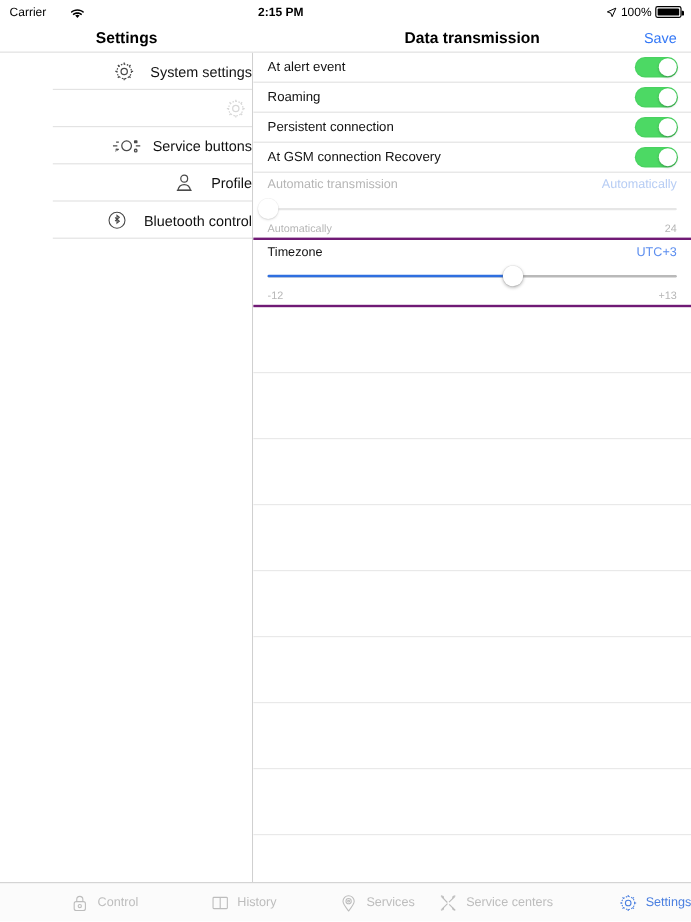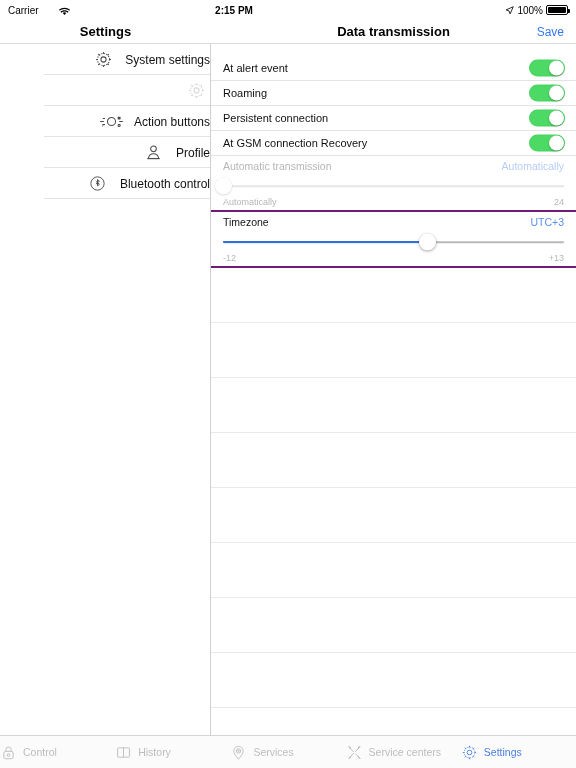--- a/index.html
+++ b/index.html
@@ -67,21 +67,21 @@
   }
   .side-item.disabled .s-label { color:#c9c9c9; }
   .side-item.disabled .s-ico { color:#d8d8d8; }
   .side-item::after{
     content:""; position:absolute; left:44px; right:0; bottom:0; height:1px;
     background:#e3e3e3;
   }
 
   
   .content {
-    position:absolute; top:56px; left:211px; width:365px; height:691px;
+    position:absolute; top:44px; left:211px; width:365px; height:691px;
     background:#fff; overflow:hidden;
   }
   .row {
     position:relative; height:25px; display:flex; align-items:center;
     padding:0 12px; border-bottom:1px solid #e3e3e3;
   }
   .row .r-label { font-size:11px; color:#111; }
   .switch {
     position:absolute; right:11px; top:50%; transform:translateY(-50%);
     width:36px; height:17px; border-radius:9px; background:#4cd964;
@@ -123,21 +123,21 @@
 
   .empty-row { height:55px; border-bottom:1px solid #e9e9e9; }
 
   
   .tabbar {
     position:absolute; bottom:0; left:0; width:576px; height:33px;
     background:#fbfbfb; border-top:1px solid #d4d4d4;
     display:flex; align-items:center;
   }
   .tab {
-    flex:1; display:flex; align-items:center; justify-content:flex-start; gap:6px;
+    flex:1; display:flex; align-items:center; justify-content:flex-end; gap:6px;
     height:33px; color:#bdbdbd; font-size:10.5px;
   }
   .tab.active { color:#4a7fe0; }
   .tab .t-ico { display:flex; align-items:center; justify-content:center; width:17px; height:17px; }
 </style>
 </head>
 <body>
 
 <div class="app">
 
@@ -198,21 +198,21 @@
         <span class="s-ico">
           <svg viewBox="0 0 28 24" width="25" height="21" fill="none" stroke="currentColor" stroke-width="1.2">
             <circle cx="14" cy="12" r="4.6"></circle>
             <path d="M1 12h4.2M22.8 12H27"></path>
             <path d="M4 8.6h2.6M4 15.4h2.6M21.4 15.4H24"></path>
             <rect x="21" y="6.6" width="3.4" height="3" rx="0.8" fill="currentColor" stroke="none"></rect>
             <text x="3.2" y="17.9" font-size="4.6" fill="currentColor" stroke="none" font-family="Liberation Sans, sans-serif">P</text>
             <circle cx="22.7" cy="16.6" r="1.2"></circle>
           </svg>
         </span>
-        <span class="s-label">Action buttons</span>
+        <span class="s-label">Service buttons</span>
       </div>
       <div class="side-item">
         <span class="s-ico">
           <svg viewBox="0 0 24 24" width="19" height="19" fill="none" stroke="currentColor" stroke-width="1.3">
             <circle cx="12" cy="7.4" r="3.6"></circle>
             <path d="M5.4 19.6c.7-3.9 3.4-6 6.6-6s5.9 2.1 6.6 6z"></path>
             <path d="M4.2 19.8h15.6"></path>
           </svg>
         </span>
         <span class="s-label">Profile</span>

